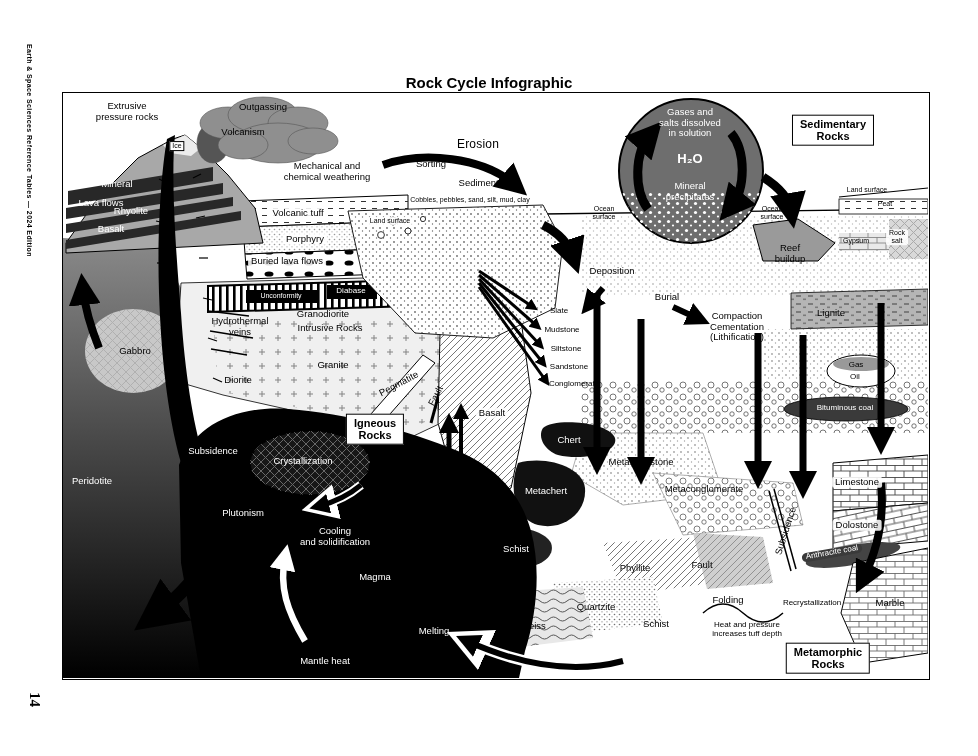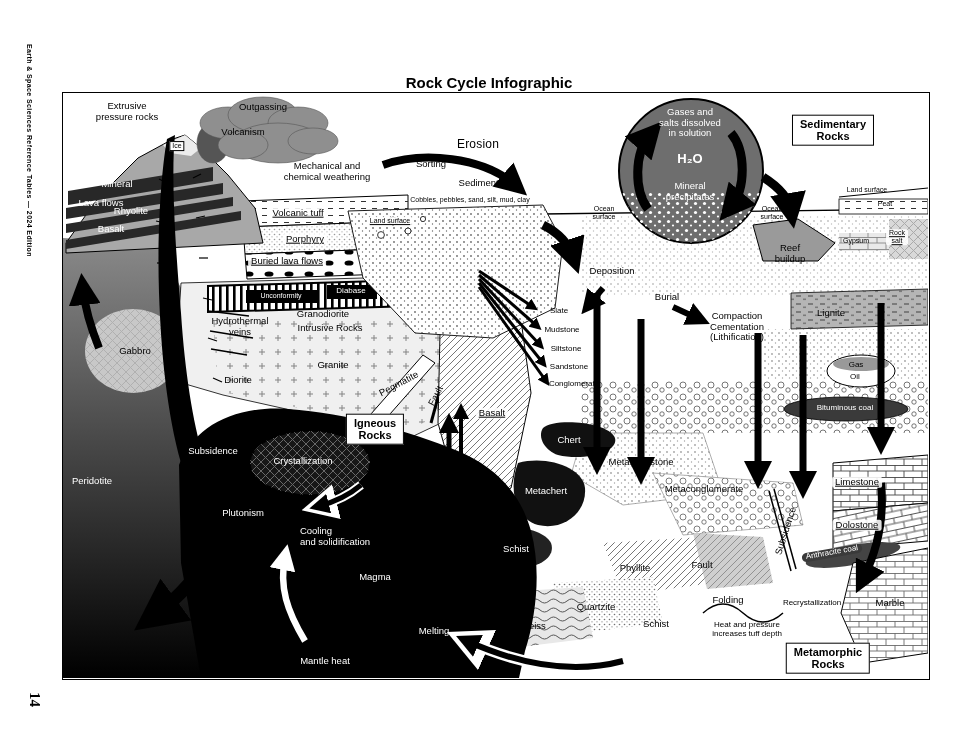--- a/index.html
+++ b/index.html
@@ -9,21 +9,21 @@
          border:1.6px solid #000;box-sizing:border-box;background:#fff;}
   #frame svg{position:absolute;left:0;top:0;}
   .lbl{position:absolute;transform:translate(-50%,-50%);font-size:9.5px;line-height:1.12;
        color:#000;text-align:center;white-space:pre-line;z-index:6;}
   .w{color:#fff;}
   .sm{font-size:8px;}
   .xs{font-size:7px;}
   .lg{font-size:12px;letter-spacing:.2px;}
   .b{font-weight:bold;}
   .boxed{border:1.6px solid #000;background:#fff;padding:2px 7px;font-weight:bold;font-size:11px;}
-  .pill{background:rgba(255,255,255,.88);padding:0 3px;border-radius:2px;text-decoration:underline;}
+  .pill{background:rgba(255,255,255,.88);padding:0 3px;border-radius:2px;}
   .darkpill{background:#3a3a3a;color:#fff;padding:0 4px;border-radius:6px;}
   #title{position:absolute;left:489px;top:82px;transform:translate(-50%,-50%);
          font-size:15px;font-weight:bold;z-index:7;}
   #sidebar-text{position:absolute;left:26px;top:44px;writing-mode:vertical-rl;
                 font-size:7px;font-weight:bold;letter-spacing:.4px;z-index:7;}
   #page-num{position:absolute;left:26px;top:692px;writing-mode:vertical-rl;
             font-family:"Liberation Serif",serif;font-size:15px;font-weight:bold;z-index:7;}
 </style>
 </head>
 <body>
@@ -314,21 +314,21 @@
     <div class="lbl" style="left:333px;top:365px">Granite</div>
     <div class="lbl" style="left:399px;top:384px;transform:translate(-50%,-50%) rotate(-28deg)">Pegmatite</div>
     <div class="lbl" style="left:436px;top:396px;transform:translate(-50%,-50%) rotate(-62deg)">Fault</div>
     <div class="lbl pill" style="left:492px;top:413px">Basalt</div>
     <div class="lbl boxed" style="left:375px;top:429px">Igneous
 Rocks</div>
     <div class="lbl w" style="left:213px;top:451px">Subsidence</div>
     <div class="lbl w" style="left:303px;top:461px">Crystallization</div>
     <div class="lbl w" style="left:92px;top:481px">Peridotite</div>
     <div class="lbl w" style="left:243px;top:513px">Plutonism</div>
-    <div class="lbl w" style="left:335px;top:537px;text-align:left">Cooling
+    <div class="lbl w" style="left:335px;top:537px;text-align:center">Cooling
 and solidification</div>
     <div class="lbl w" style="left:375px;top:577px">Magma</div>
     <div class="lbl w" style="left:434px;top:631px">Melting</div>
     <div class="lbl w" style="left:325px;top:661px">Mantle heat</div>
 
     <div class="lbl w" style="left:690px;top:123px">Gases and
 salts dissolved
 in solution</div>
     <div class="lbl w b" style="left:690px;top:159px;font-size:13px">H₂O</div>
     <div class="lbl w" style="left:690px;top:192px">Mineral

